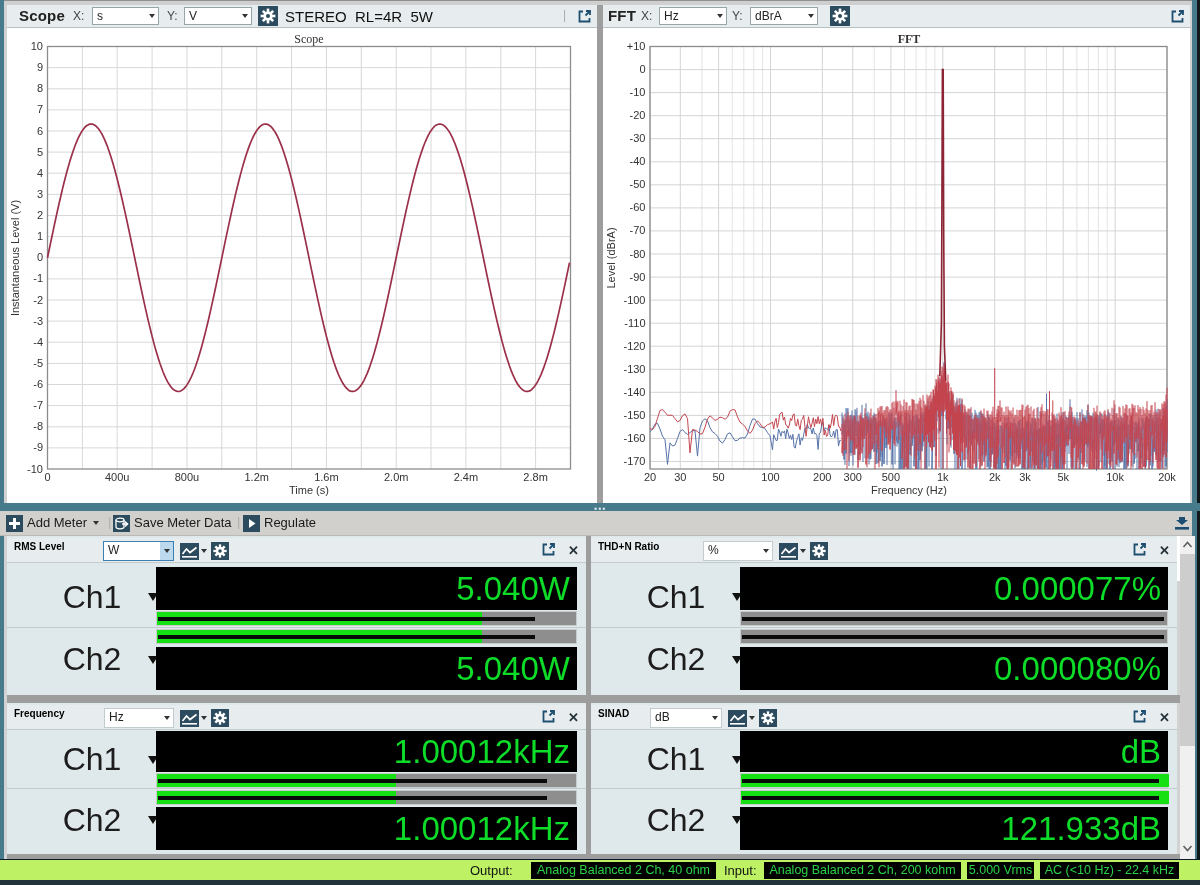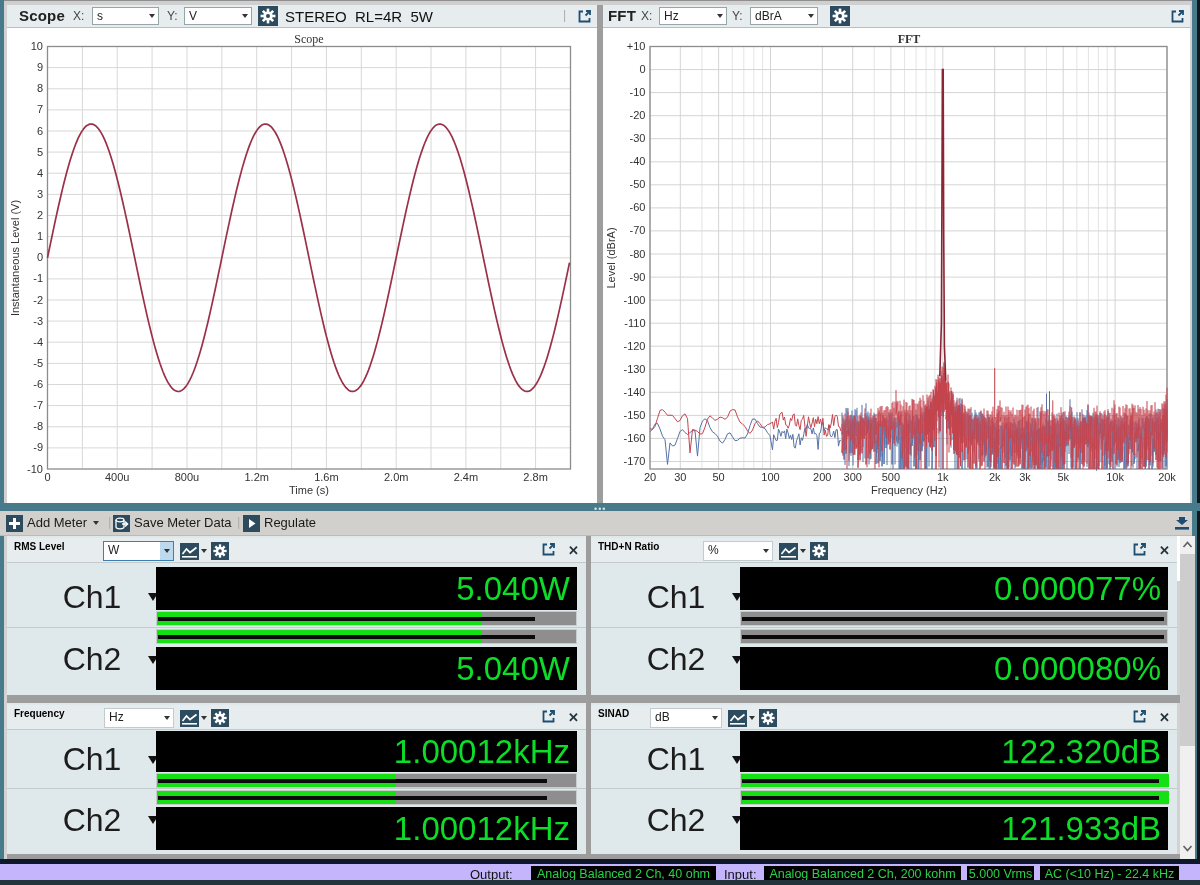--- a/index.html
+++ b/index.html
@@ -42,22 +42,22 @@
 .disp { position:absolute; background:#000; color:#0ddc28; font-size:33px;
         display:flex; justify-content:flex-end; align-items:center; padding-right:7px; }
 .bar { position:absolute; height:15px; background:#8e8e8e; border:1px solid #c8cccc; }
 .barg { position:absolute; left:0; top:0; bottom:0; background:#14e014; }
 .barl { position:absolute; left:1px; top:5px; height:4px; background:#0a0a0a; }
 
 #sbar { position:absolute; left:1180px; top:536px; width:15px; height:323px; background:#f0f0f0; }
 #sbar .thumb { position:absolute; left:0; top:18px; width:15px; height:192px; background:#cdcdcd; }
 #sbar .arr { position:absolute; left:0; width:15px; height:16px; color:#555; font-size:9px; text-align:center; line-height:16px; }
 
-#status { position:absolute; left:0; top:859px; width:1200px; height:21px; background:#c4b5fd;
-          border-top:5px solid #0f172a; font-size:13px; color:#111;padding-left:32px; }
+#status { position:absolute; left:0; top:859px; width:1200px; height:21px; background:#bef264;
+          border-top:1px solid #0f172a; font-size:13px; color:#111;padding-left:32px; }
 .sbox { position:absolute; top:2px; height:17px; background:#000; color:#2bd148;
         font-size:12.5px; line-height:17px; text-align:center; }
 .slab { position:absolute; top:2px; line-height:17px; }
 </style></head><body>
 <div id="topstrip"></div>
 
 <div class="panel" style="left:7px; width:590px;">
  <div class="phdr">
    <b style="position:absolute;left:12px;top:2px">Scope</b>
    <span style="position:absolute;left:66px;top:4px;color:#444">X:</span>
@@ -557,21 +557,20 @@
             <path d="M8.5 6.5 L13 2"></path>
             <path d="M9 2 h4 v4" fill="none"></path>
           </g>
         </svg><span class="xclose">✕</span></span>
     </div>
  <div class="mbody">
   <div class="chlab" style="top:0px;height:57px;line-height:57px">Ch1<span class="chtri"></span></div>
   <div class="chlab" style="top:59px;height:60px;line-height:60px">Ch2<span class="chtri"></span></div>
   <div style="position:absolute;left:0;right:0;top:57px;height:1px;background:#c2cbce"></div>
   <div class="disp" style="top:0px;height:41px;left:149px;width:428px">
-        <span>122.320</span>
         <span>dB</span>
       </div>
   <div class="bar" style="left:149px;top:42px;width:428px">
         <div class="barg" style="width:428px"></div>
         <div class="barl" style="width:417px"></div>
       </div>
   <div class="bar" style="left:149px;top:59px;width:428px">
         <div class="barg" style="width:428px"></div>
         <div class="barl" style="width:417px"></div>
       </div>

